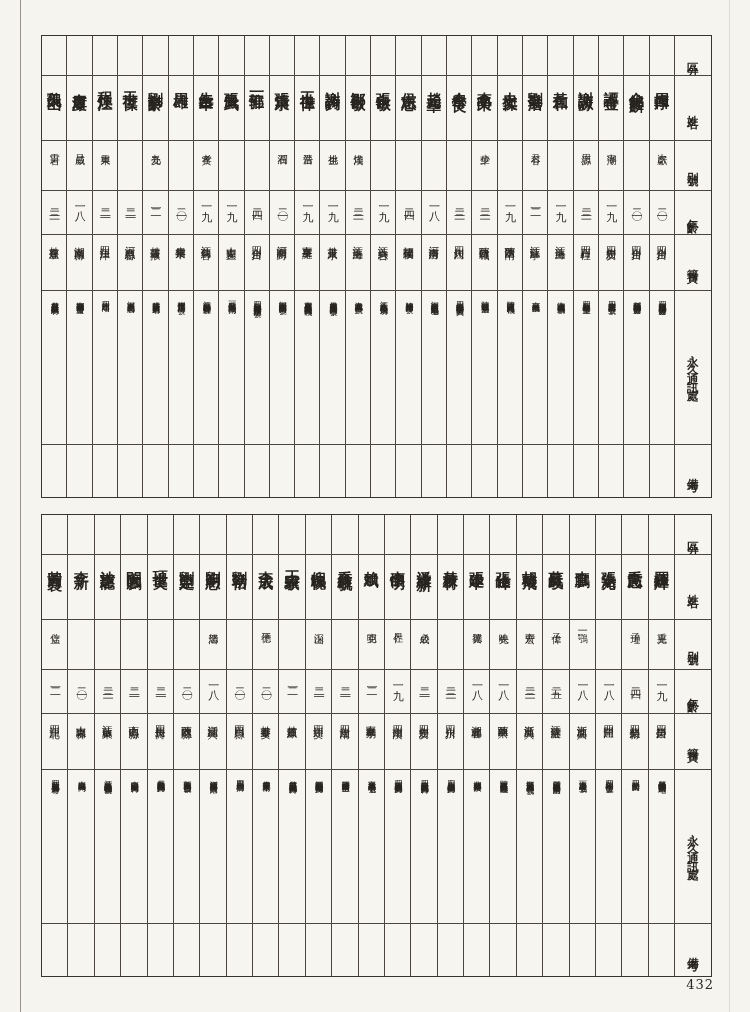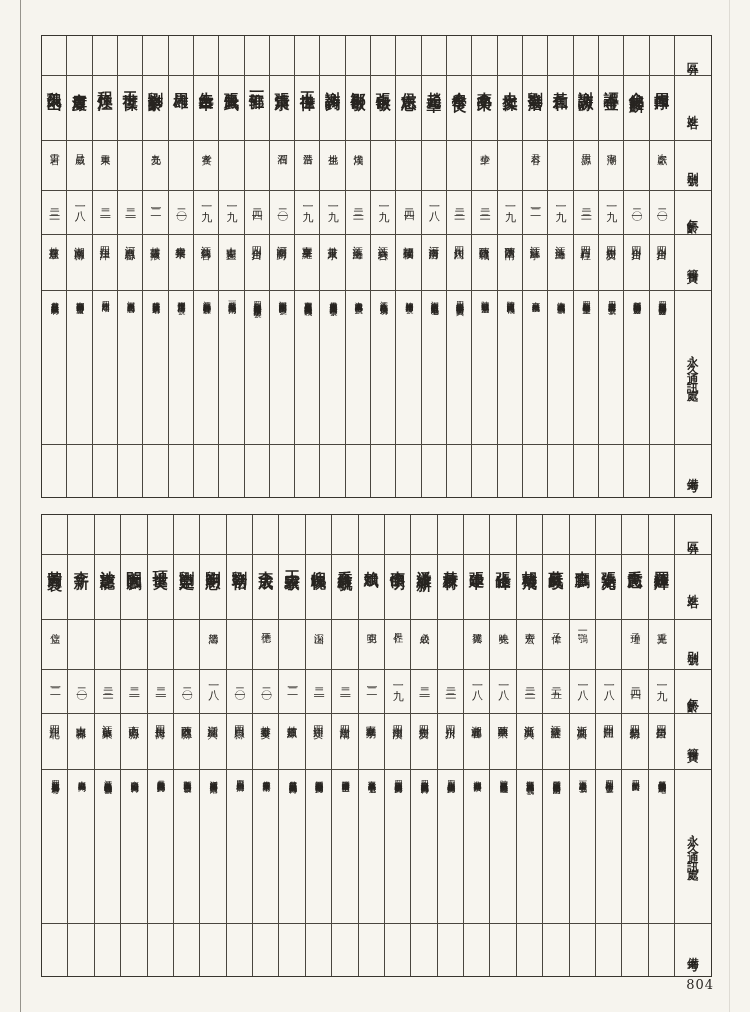--- a/index.html
+++ b/index.html
@@ -1242,14 +1242,14 @@
         </div>
         <div class="cell c-address">
           <div class="vtext">永久通訊處</div>
         </div>
         <div class="cell c-remark">
           <div class="vtext">備考</div>
         </div>
       </div>
     </div>
 
-  <div class="page-number">804</div>
+  <div class="page-number">432</div>
 </div>
 
 </body></html>

